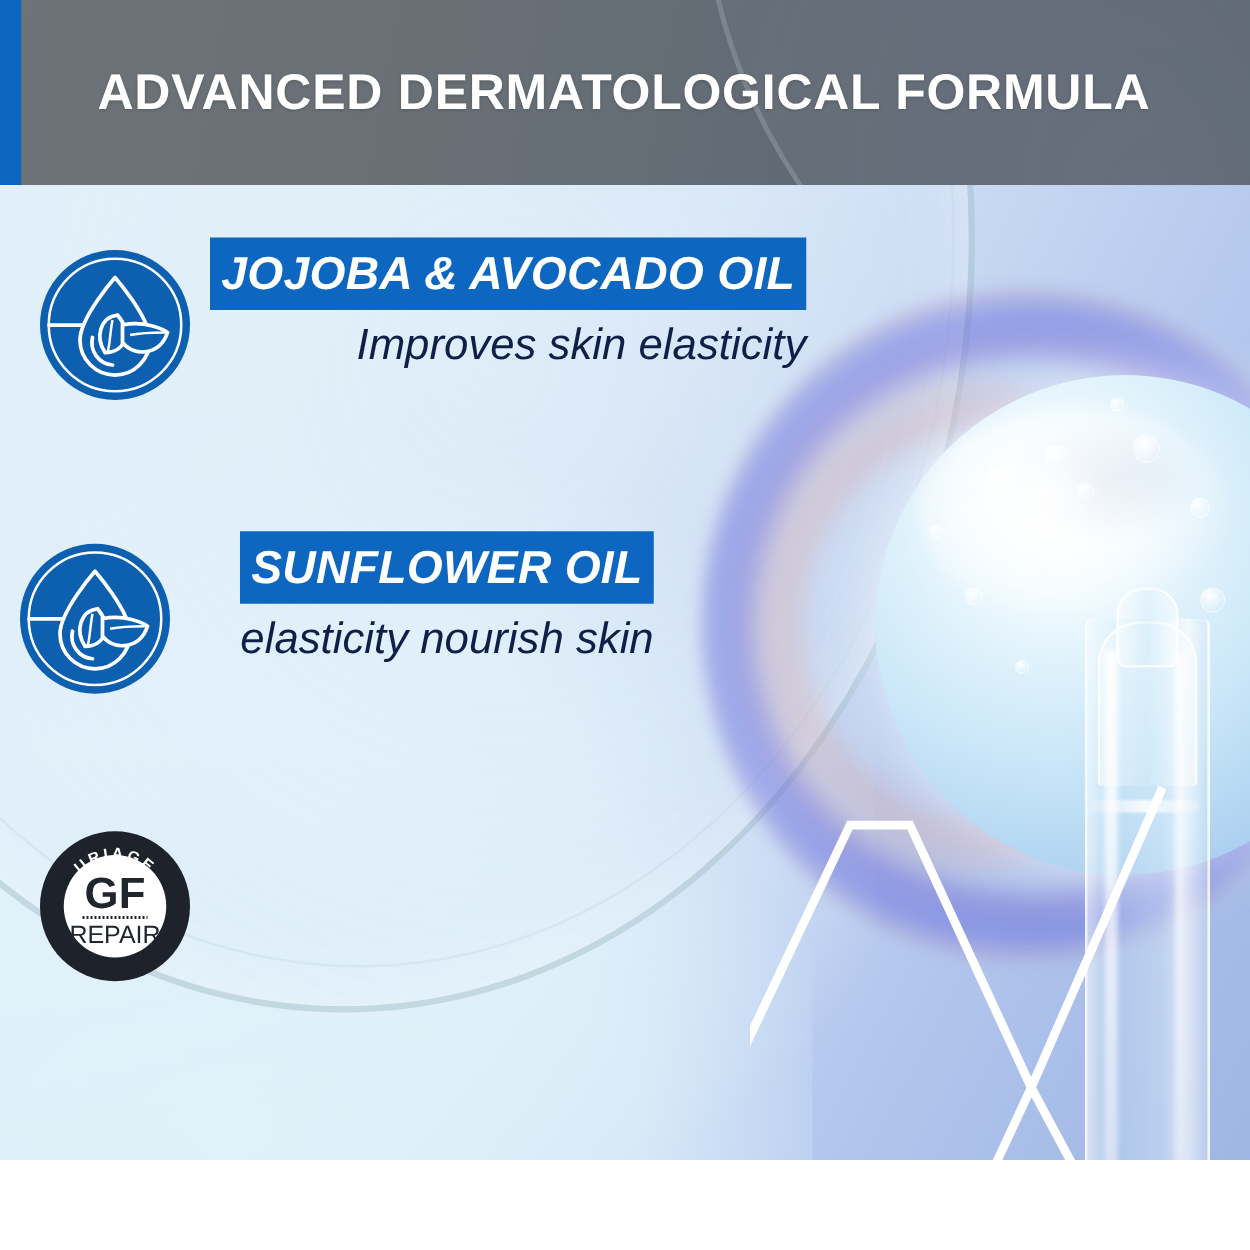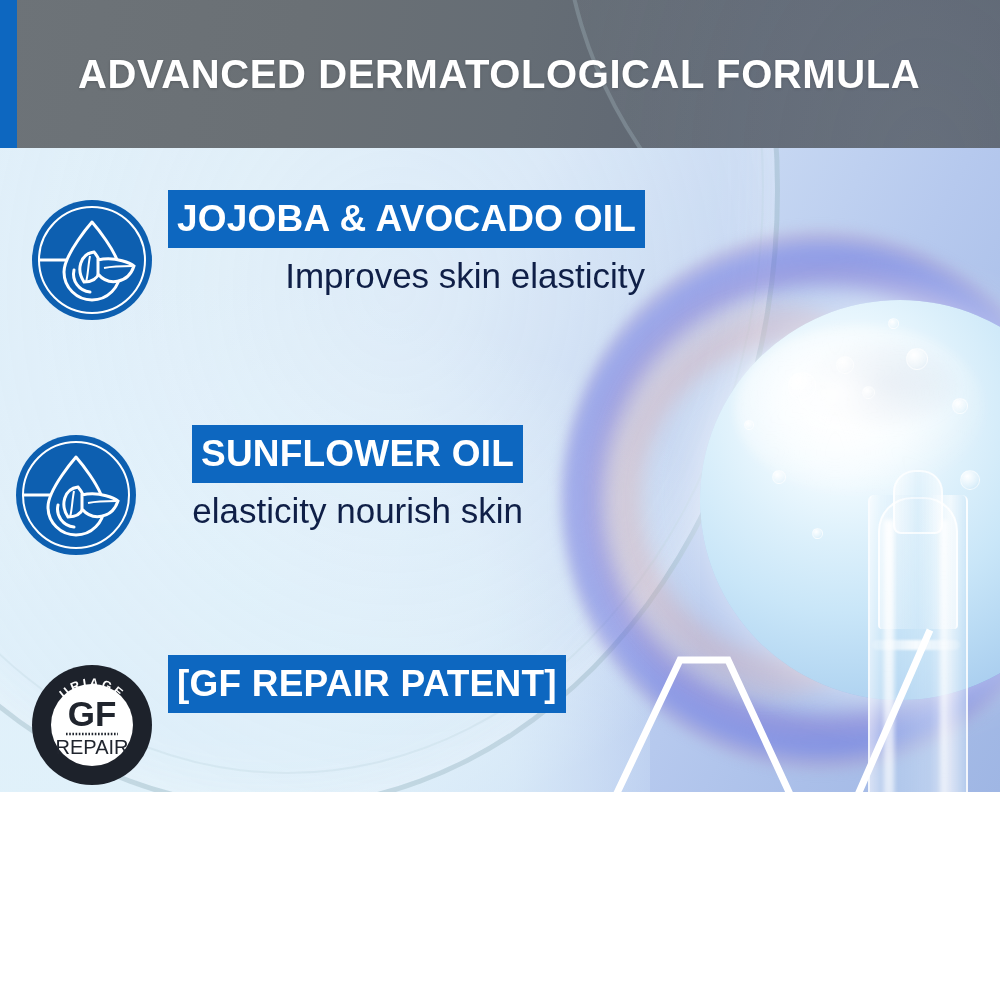--- a/index.html
+++ b/index.html
@@ -1,20 +1,20 @@
 <!DOCTYPE html>
 <html><head>
 <meta charset="utf-8">
 <style>
   html,body{margin:0;padding:0;background:#fff;}
   body{font-family:"Liberation Sans", sans-serif;}
 
   .canvas{
     position:relative;
-    width:1000px;height:792px;
+    width:1000px;height:928px;
     overflow:hidden;
     background:#4d7c0f;
   }
 
   
   .bg-base{
     position:absolute;inset:0;
     background:
       linear-gradient(118deg,#e3f2fa 0%,#e0eff9 26%,#d8e7f7 44%,#c6d7f2 60%,#b6c9ee 74%,#aabfe9 86%,#9fb6e4 100%);
   }
@@ -162,21 +162,21 @@
   }
 
   
   .feature{position:absolute;display:flex;align-items:flex-start;}
   .f1{left:24px;top:190px;}
   .f2{left:8px;top:425px;gap:40px;}
   .f3{left:24px;top:655px;}
 
   .icon-wrap{width:136px;flex:0 0 136px;display:flex;justify-content:center;padding-top:6px;}
 
-  .txt{padding-left:8px;}
+  .txt{padding-left:8px;font-style:italic;}
   .tag{
     display:inline-block;
     background:#0d67c0;
     color:#fff;
     font-size:37px;font-weight:bold;
     line-height:1;
     padding:10px 9px 11px 9px;
     letter-spacing:.2px;
     white-space:nowrap;
   }
@@ -297,17 +297,16 @@
         </text>
         <text font-family="'Liberation Sans',sans-serif" font-size="10.5" font-weight="bold" fill="#ffffff" letter-spacing="2.2">
           <textPath href="#arcBot" startOffset="50%" text-anchor="middle">BREVET • PATENT</textPath>
         </text>
         <text x="64" y="65" text-anchor="middle" font-family="'Liberation Sans',sans-serif" font-size="35" font-weight="bold" fill="#20252e">GF</text>
         <line x1="38" y1="73" x2="90" y2="73" stroke="#20252e" stroke-width="2.4" stroke-dasharray="1.6 1.6"></line>
         <text x="64" y="93" text-anchor="middle" font-family="'Liberation Sans',sans-serif" font-size="20" font-weight="normal" fill="#20252e">REPAIR</text>
       </svg>
     </div>
     <div class="txt">
-      <span class="tag">[GF REPAIR PATENT]</span>
     </div>
   </div>
 
 </div>
 
 </body></html>

